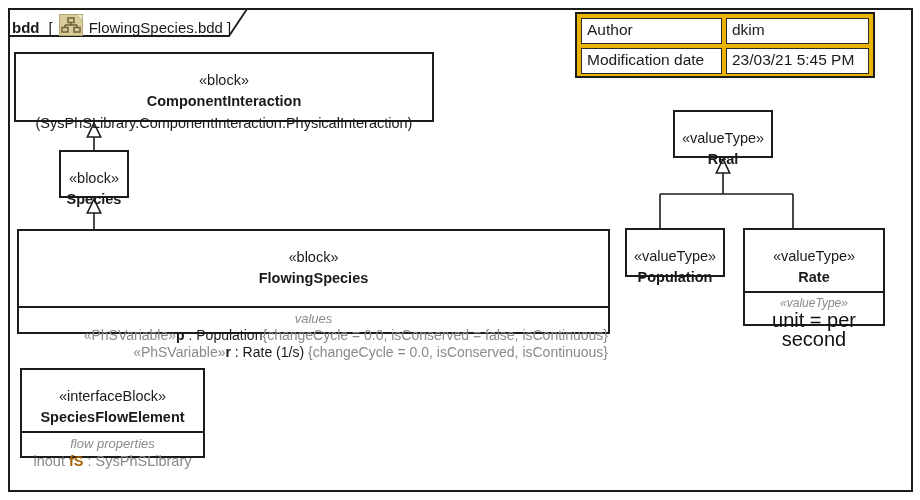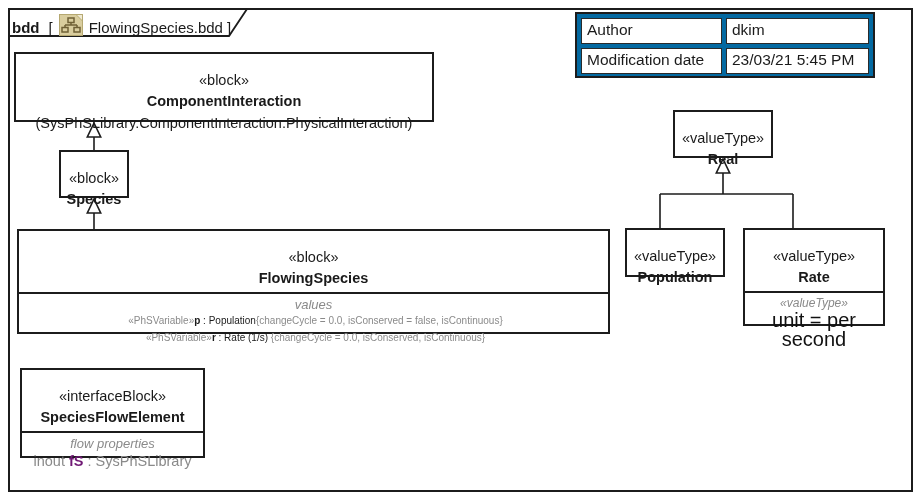--- a/index.html
+++ b/index.html
@@ -17,48 +17,48 @@
   .tab{
     position:absolute;left:12px;top:12px;height:24px;
     display:flex;align-items:flex-end;font-size:15px;white-space:pre;
   }
   .tab .kind{font-weight:bold;margin-right:9px;}
   .tab .bracket{margin-right:6px;}
   .tab .icon{margin-right:6px;}
   .tab .closeb{margin-left:4px;}
   .info-table{
     position:absolute;left:575px;top:12px;width:300px;height:66px;
-    border:2px solid #1c1c1c;box-sizing:border-box;background:#0369a1;
+    border:2px solid #1c1c1c;box-sizing:border-box;background:#eab308;
     display:grid;grid-template-columns:141px 1fr;gap:4px;padding:4px;
   }
   .info-cell{
     border:1.5px solid #2a2a2a;box-sizing:border-box;height:26px;
     font-size:15.5px;line-height:22px;padding:0 3px 0 5px;
     white-space:nowrap;overflow:hidden;background:#fff;
   }
   .uml-box{
     position:absolute;border:2px solid #1c1c1c;background:#ffffff;
     box-sizing:border-box;text-align:center;font-size:14.5px;
   }
   .stereo{line-height:21px;padding-top:2px;margin-top:14px;}
   .uml-name{font-weight:bold;line-height:21px;}
   .qualifier{line-height:22px;white-space:nowrap;}
   .compartment{border-top:2px solid #1c1c1c;}
   .comp-label{
     font-style:italic;color:#8a8a8a;font-size:13px;line-height:16px;
     padding-top:3px;text-align:center;
   }
   .prop-line{
-    font-size:10px;line-height:16.5px;text-align:center;padding-left:4px;
+    font-size:14px;line-height:16.5px;text-align:right;padding-left:4px;
     white-space:pre;color:#8a8a8a;
   }
   .prop-line .pname{color:#1a1a1a;font-weight:bold;}
   .prop-line .ptype{color:#1a1a1a;}
   .flow-line{font-size:14.5px;line-height:18px;color:#8a8a8a;white-space:pre;text-align:center;}
-  .flow-line .fname{color:#701a75;font-weight:bold;}
+  .flow-line .fname{color:#a16207;font-weight:bold;}
   .sub-stereo{
     font-style:italic;color:#8a8a8a;font-size:12px;line-height:15px;padding-top:3px;
   }
   .unit-line{font-size:20px;line-height:19px;color:#111;}
 </style>
 </head>
 <body>
 
 <div class="frame"></div>
 
@@ -110,21 +110,21 @@
   <div class="qualifier">(SysPhSLibrary.ComponentInteraction.PhysicalInteraction)</div>
 </div>
 
 <div class="uml-box" style="left:59px;top:150px;width:70px;height:48px;">
   <div class="stereo">«block»</div>
   <div class="uml-name">Species</div>
 </div>
 
 <div class="uml-box" style="left:17px;top:229px;width:593px;height:105px;">
   <div class="stereo">«block»</div>
-  <div class="uml-name" style="padding-bottom:3px;">FlowingSpecies</div>
+  <div class="uml-name" style="padding-bottom:17px;">FlowingSpecies</div>
   <div class="compartment">
     <div class="comp-label">values</div>
     <div class="prop-line"><span>«PhSVariable»</span><span class="pname">p</span><span class="ptype"> : Population</span><span>{changeCycle = 0.0, isConserved = false, isContinuous}</span></div>
     <div class="prop-line"><span>«PhSVariable»</span><span class="pname">r</span><span class="ptype"> : Rate (1/s) </span><span>{changeCycle = 0.0, isConserved, isContinuous}</span></div>
   </div>
 </div>
 
 <div class="uml-box" style="left:20px;top:368px;width:185px;height:90px;">
   <div class="stereo">«interfaceBlock»</div>
   <div class="uml-name" style="padding-bottom:3px;">SpeciesFlowElement</div>

